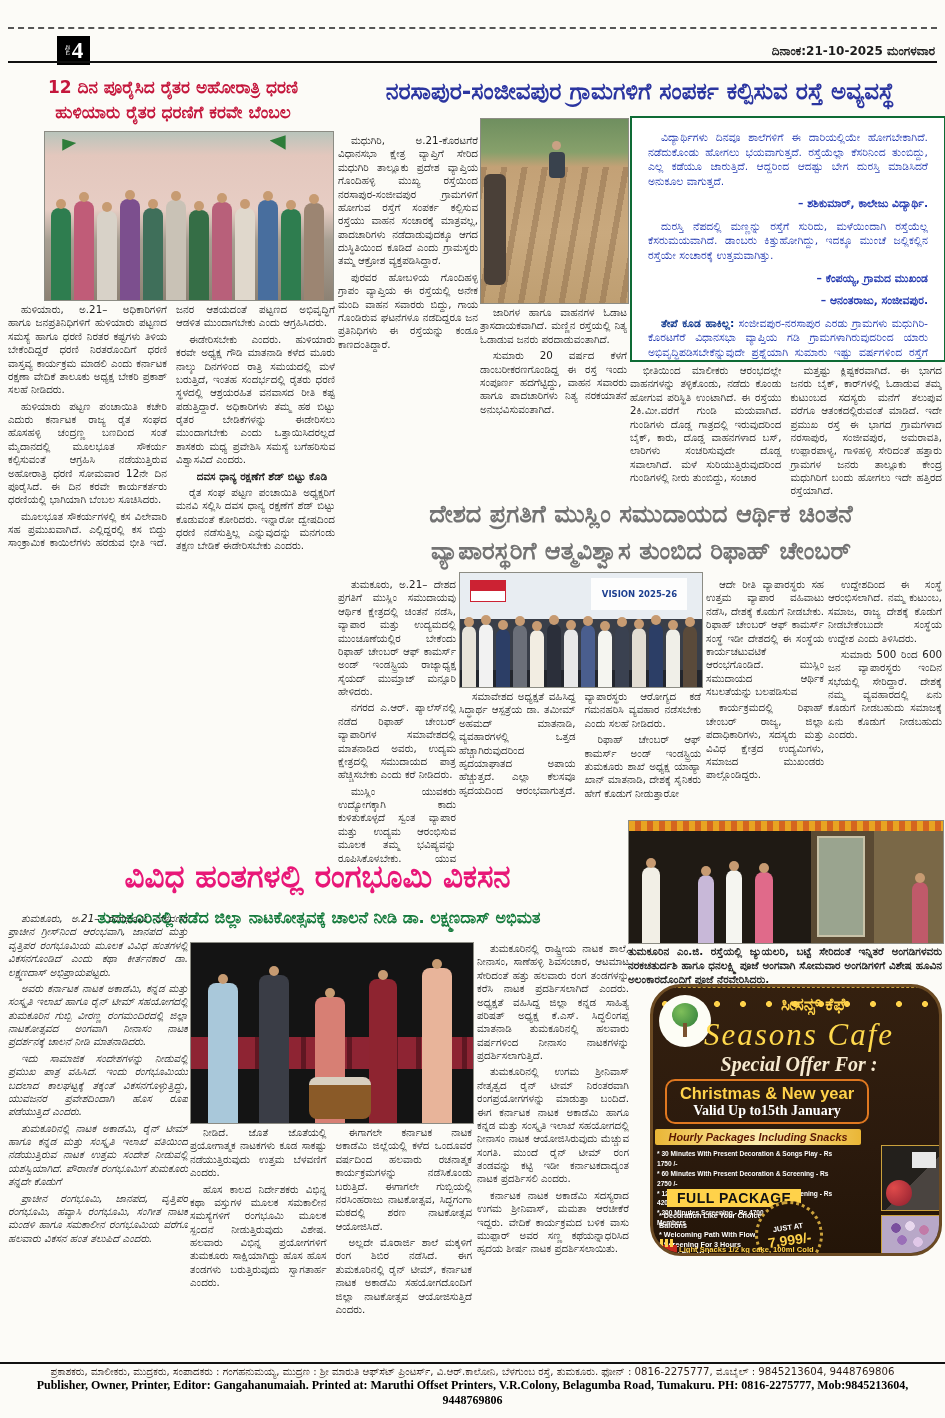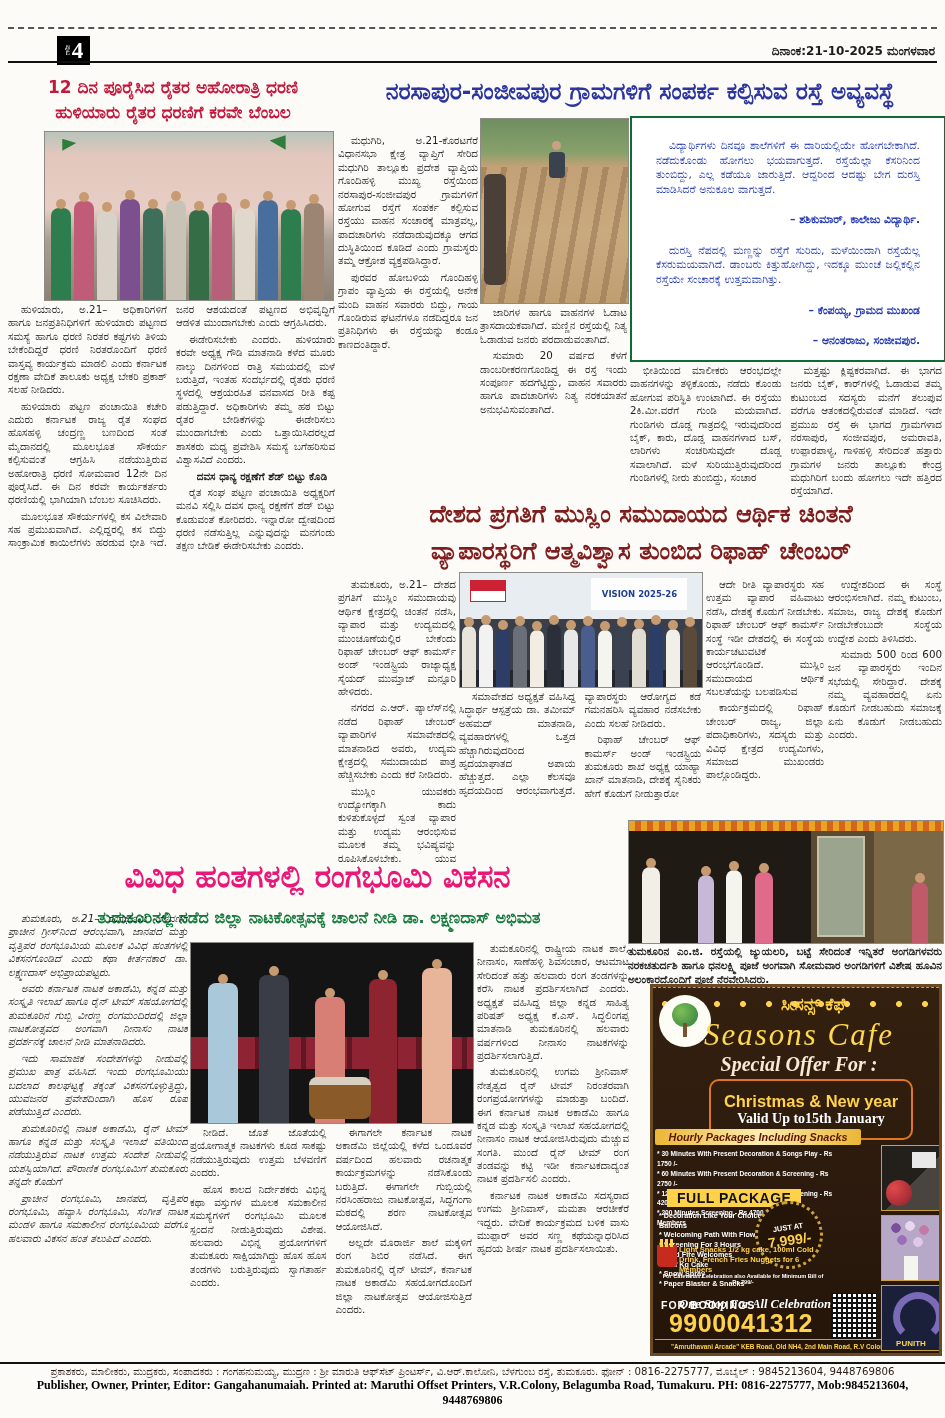--- a/index.html
+++ b/index.html
@@ -10,51 +10,51 @@
   .topdash{left:8px;top:27px;width:929px;border-top:2px dashed #555;}
   .pagebox{left:57px;top:36px;width:33px;height:29px;background:#000;color:#fff;display:flex;align-items:center;justify-content:center;gap:1px;}
   .pagebox .lbl{font-size:7px;line-height:1;writing-mode:vertical-rl;letter-spacing:0;}
   .pagebox .num{font-size:23px;font-weight:bold;line-height:1;font-family:"Liberation Serif",serif;}
   .masthead{left:300px;top:36px;width:345px;text-align:center;font-size:20px;font-weight:bold;letter-spacing:1px;}
   .hdate{left:600px;top:44px;width:335px;text-align:right;font-size:12px;font-weight:bold;}
   .hrule{left:8px;top:61px;width:929px;border-top:2.5px solid #111;}
   
   .h-red{color:#c4173c;font-weight:bold;font-size:17px;text-align:center;line-height:1.4;}
   .h-blue{color:#2b35a0;font-weight:bold;font-size:23px;text-align:center;}
-  .h-green{color:#7f1d1d;font-weight:bold;font-size:24px;text-align:center;}
+  .h-green{color:#737373;font-weight:bold;font-size:24px;text-align:center;}
   .h-pink{color:#e81778;font-weight:bold;font-size:31px;text-align:center;}
   .h-gsub{color:#157a3c;font-weight:bold;font-size:16px;text-align:center;}
   
   .bt{font-size:10.3px;line-height:1.3;text-align:justify;overflow:hidden;}
   .bt p{margin:0 0 3px;text-indent:13px;}
   .cols2{column-count:2;column-gap:9px;}
   .subhead-mid{font-weight:bold;text-align:center;text-indent:0;margin:3px 0;}
   
   .qbox{border:2px solid #0e6b35;padding:5px 8px;color:#2238b0;font-size:10.8px;line-height:1.35;text-align:justify;overflow:hidden;background:#fff;}
-  .qbox p{margin:16px;text-indent:13px;}
+  .qbox p{margin:8px;text-indent:13px;}
   .qbox .by{text-align:right;font-weight:bold;text-indent:0;}
   .qbox .plabel{font-weight:bold;color:#123a8f;}
   
   .photo{overflow:hidden;border:1px solid #8c8c84;}
   .pers{position:absolute;bottom:0;border-radius:8px 8px 0 0;}
   .pers:before{content:"";position:absolute;top:-9px;left:50%;transform:translateX(-50%);width:10px;height:10px;border-radius:50%;background:#c79b72;}
   .caption{font-size:10.4px;font-weight:bold;line-height:1.35;text-align:justify;color:#222;overflow:hidden;}
   
   .ad{background:linear-gradient(180deg,#34200f,#2b1a0d 60%,#241508);border:3px solid #6b4a23;box-sizing:border-box;overflow:hidden;color:#fff;font-family:"Liberation Sans",sans-serif;}
   .ad .lights{position:absolute;left:0;top:0;width:100%;height:24px;
      background-image:radial-gradient(circle 3px at 12px 16px,#ffd24a 95%,transparent);
      background-size:26px 24px;background-repeat:repeat-x;border-top:1px dashed #caa13c;}
   .ad .logo{position:absolute;left:6px;top:8px;width:52px;height:52px;border-radius:50%;background:#fdfdf5;}
   .ad .logo:before{content:"";position:absolute;left:13px;top:8px;width:26px;height:24px;border-radius:50%;
      background:radial-gradient(circle at 35% 35%,#7fbf5a,#2e7d3a);}
   .ad .logo:after{content:"";position:absolute;left:24px;top:28px;width:4px;height:14px;background:#7a5230;}
   .adknname{left:60px;top:8px;width:200px;text-align:center;color:#ffd24a;font-weight:bold;font-size:17px;}
   .adenname{left:20px;top:30px;width:252px;text-align:center;color:#ffd94d;font-size:31px;font-style:italic;font-family:"Liberation Serif",serif;letter-spacing:2px;}
   .adoffer{left:10px;top:66px;width:272px;text-align:center;color:#f7ead0;font-weight:bold;font-style:italic;font-size:20px;font-family:"Liberation Serif",serif;}
-  .adbox{left:12px;top:92px;width:196px;border:2px solid #e07820;border-radius:10px;padding:11px 2px;text-align:center;margin-left:44px;}
+  .adbox{left:12px;top:92px;width:196px;border:2px solid #e07820;border-radius:10px;padding:3px 2px;text-align:center;}
   .adbox .l1{color:#ffd24a;font-weight:bold;font-size:16.5px;}
   .adbox .l2{color:#fff;font-weight:bold;font-size:14px;font-family:"Liberation Serif",serif;}
   .adribbon{left:2px;top:142px;width:206px;background:linear-gradient(90deg,#eab636,#fcecae,#eab636);color:#5a1500;
      font-weight:bold;font-style:italic;font-size:10.8px;text-align:center;padding:2px 0;border-radius:2px;}
   .adpkgs{left:4px;top:162px;width:176px;font-size:6.6px;font-weight:bold;line-height:1.5;color:#fff;}
   .adfull{left:14px;top:202px;background:#ffd24a;color:#111;font-weight:bold;font-size:14px;padding:1px 10px;letter-spacing:.5px;}
   .aditems{left:6px;top:224px;width:128px;font-size:7.2px;font-weight:bold;line-height:1.35;color:#fff;}
   .burst{left:102px;top:214px;width:62px;height:62px;border-radius:50%;background:#241508;border:3px dotted #caa13c;
      display:flex;flex-direction:column;align-items:center;justify-content:center;transform:rotate(-8deg);}
   .burst .b1{font-size:7.5px;font-weight:bold;color:#fff;}
@@ -237,21 +237,21 @@
     <p>ಈಗಾಗಲೇ ಕರ್ನಾಟಕ ನಾಟಕ ಅಕಾಡೆಮಿ ಜಿಲ್ಲೆಯಲ್ಲಿ ಕಳೆದ ಒಂದೂವರೆ ವರ್ಷದಿಂದ ಹಲವಾರು ರಚನಾತ್ಮಕ ಕಾರ್ಯಕ್ರಮಗಳನ್ನು ನಡೆಸಿಕೊಂಡು ಬರುತ್ತಿದೆ. ಈಗಾಗಲೇ ಗುಬ್ಬಿಯಲ್ಲಿ ನರಸಿಂಹರಾಜು ನಾಟಕೋತ್ಸವ, ಸಿದ್ಧಗಂಗಾ ಮಠದಲ್ಲಿ ಶರಣ ನಾಟಕೋತ್ಸವ ಆಯೋಜಿಸಿದೆ.</p>
     <p>ಅಲ್ಲದೇ ಮೊರಾರ್ಜಿ ಶಾಲೆ ಮಕ್ಕಳಿಗೆ ರಂಗ ಶಿಬಿರ ನಡೆಸಿದೆ. ಈಗ ತುಮಕೂರಿನಲ್ಲಿ ರೈನ್ ಟೀಮ್, ಕರ್ನಾಟಕ ನಾಟಕ ಅಕಾಡೆಮಿ ಸಹಯೋಗದೊಂದಿಗೆ ಜಿಲ್ಲಾ ನಾಟಕೋತ್ಸವ ಆಯೋಜಿಸುತ್ತಿದೆ ಎಂದರು.</p>
   </div>
 
   <div class="abs bt" style="left:477px;top:942px;width:152px;height:416px;">
     <p>ತುಮಕೂರಿನಲ್ಲಿ ರಾಷ್ಟ್ರೀಯ ನಾಟಕ ಶಾಲೆ, ನೀನಾಸಂ, ಸಾಣೆಹಳ್ಳಿ ಶಿವಸಂಚಾರ, ಆಟಮಾಟ ಸೇರಿದಂತೆ ಹತ್ತು ಹಲವಾರು ರಂಗ ತಂಡಗಳನ್ನು ಕರೆಸಿ ನಾಟಕ ಪ್ರದರ್ಶಿಸಲಾಗಿದೆ ಎಂದರು. ಅಧ್ಯಕ್ಷತೆ ವಹಿಸಿದ್ದ ಜಿಲ್ಲಾ ಕನ್ನಡ ಸಾಹಿತ್ಯ ಪರಿಷತ್ ಅಧ್ಯಕ್ಷ ಕೆ.ಎಸ್. ಸಿದ್ಧಲಿಂಗಪ್ಪ ಮಾತನಾಡಿ ತುಮಕೂರಿನಲ್ಲಿ ಹಲವಾರು ವರ್ಷಗಳಿಂದ ನೀನಾಸಂ ನಾಟಕಗಳನ್ನು ಪ್ರದರ್ಶಿಸಲಾಗುತ್ತಿದೆ.</p>
     <p>ತುಮಕೂರಿನಲ್ಲಿ ಉಗಮ ಶ್ರೀನಿವಾಸ್ ನೇತೃತ್ವದ ರೈನ್ ಟೀಮ್ ನಿರಂತರವಾಗಿ ರಂಗಪ್ರಯೋಗಗಳನ್ನು ಮಾಡುತ್ತಾ ಬಂದಿದೆ. ಈಗ ಕರ್ನಾಟಕ ನಾಟಕ ಅಕಾಡೆಮಿ ಹಾಗೂ ಕನ್ನಡ ಮತ್ತು ಸಂಸ್ಕೃತಿ ಇಲಾಖೆ ಸಹಯೋಗದಲ್ಲಿ ನೀನಾಸಂ ನಾಟಕ ಆಯೋಜಿಸಿರುವುದು ಮೆಚ್ಚುವ ಸಂಗತಿ. ಮುಂದೆ ರೈನ್ ಟೀಮ್ ರಂಗ ತಂಡವನ್ನು ಕಟ್ಟಿ ಇಡೀ ಕರ್ನಾಟಕದಾದ್ಯಂತ ನಾಟಕ ಪ್ರದರ್ಶಿಸಲಿ ಎಂದರು.</p>
     <p>ಕರ್ನಾಟಕ ನಾಟಕ ಅಕಾಡೆಮಿ ಸದಸ್ಯರಾದ ಉಗಮ ಶ್ರೀನಿವಾಸ್, ಮಮತಾ ಆರಚೀಕೆರೆ ಇದ್ದರು. ವೇದಿಕೆ ಕಾರ್ಯಕ್ರಮದ ಬಳಿಕ ವಾಸು ಮುಪ್ಪಾರ್ ಅವರ ಸಣ್ಣ ಕಥೆಯನ್ನಾಧರಿಸಿದ ಹೃದಯ ಶೀರ್ಷ ನಾಟಕ ಪ್ರದರ್ಶಿಸಲಾಯಿತು.</p>
   </div>
 
-  <div class="abs ad" style="left:650px;top:984px;width:292px;height:372px;">
+  <div class="abs ad" style="left:650px;top:984px;width:292px;height:272px;border-radius:31px;">
     <div class="lights"></div>
     <div class="logo"></div>
     <div class="abs adknname">ಸೀಸನ್ಸ್ ಕೆಫೆ</div>
     <div class="abs adenname">Seasons Cafe</div>
     <div class="abs adoffer">Special Offer For :</div>
     <div class="abs adbox">
       <div class="l1">Christmas &amp; New year</div>
       <div class="l2">Valid Up to15th January</div>
     </div>
     <div class="abs adribbon">Hourly Packages Including Snacks</div>

